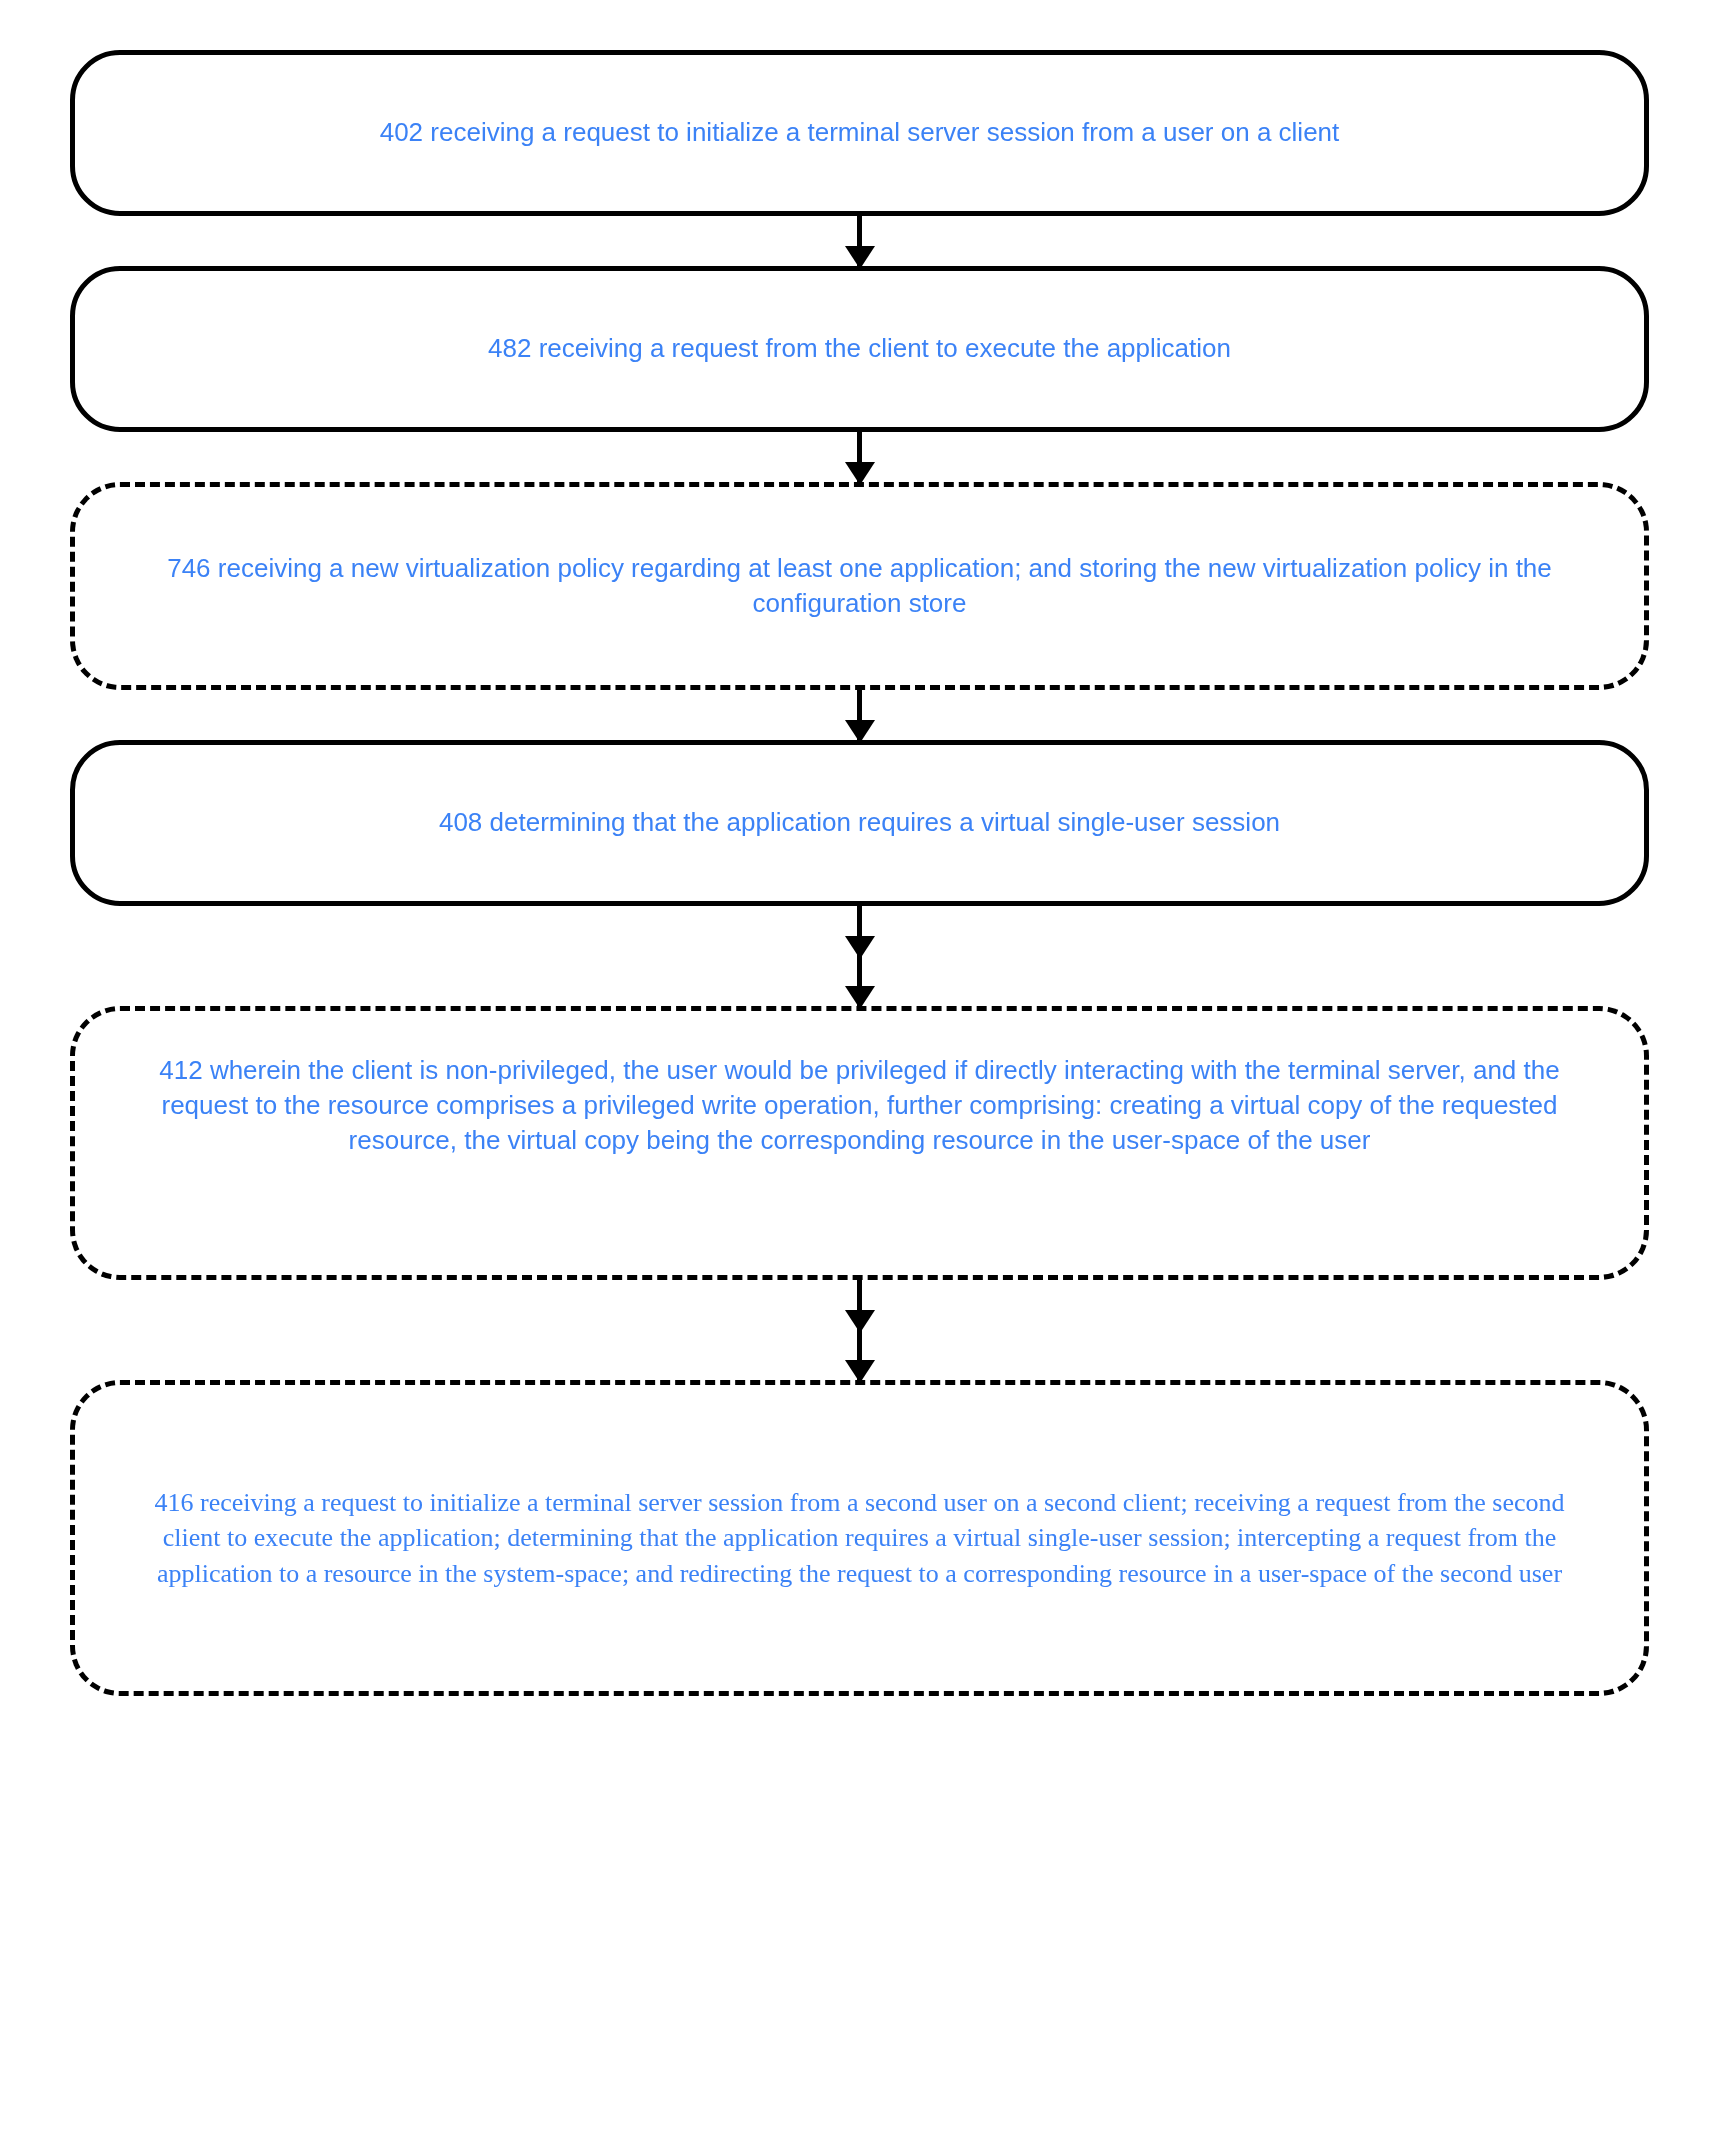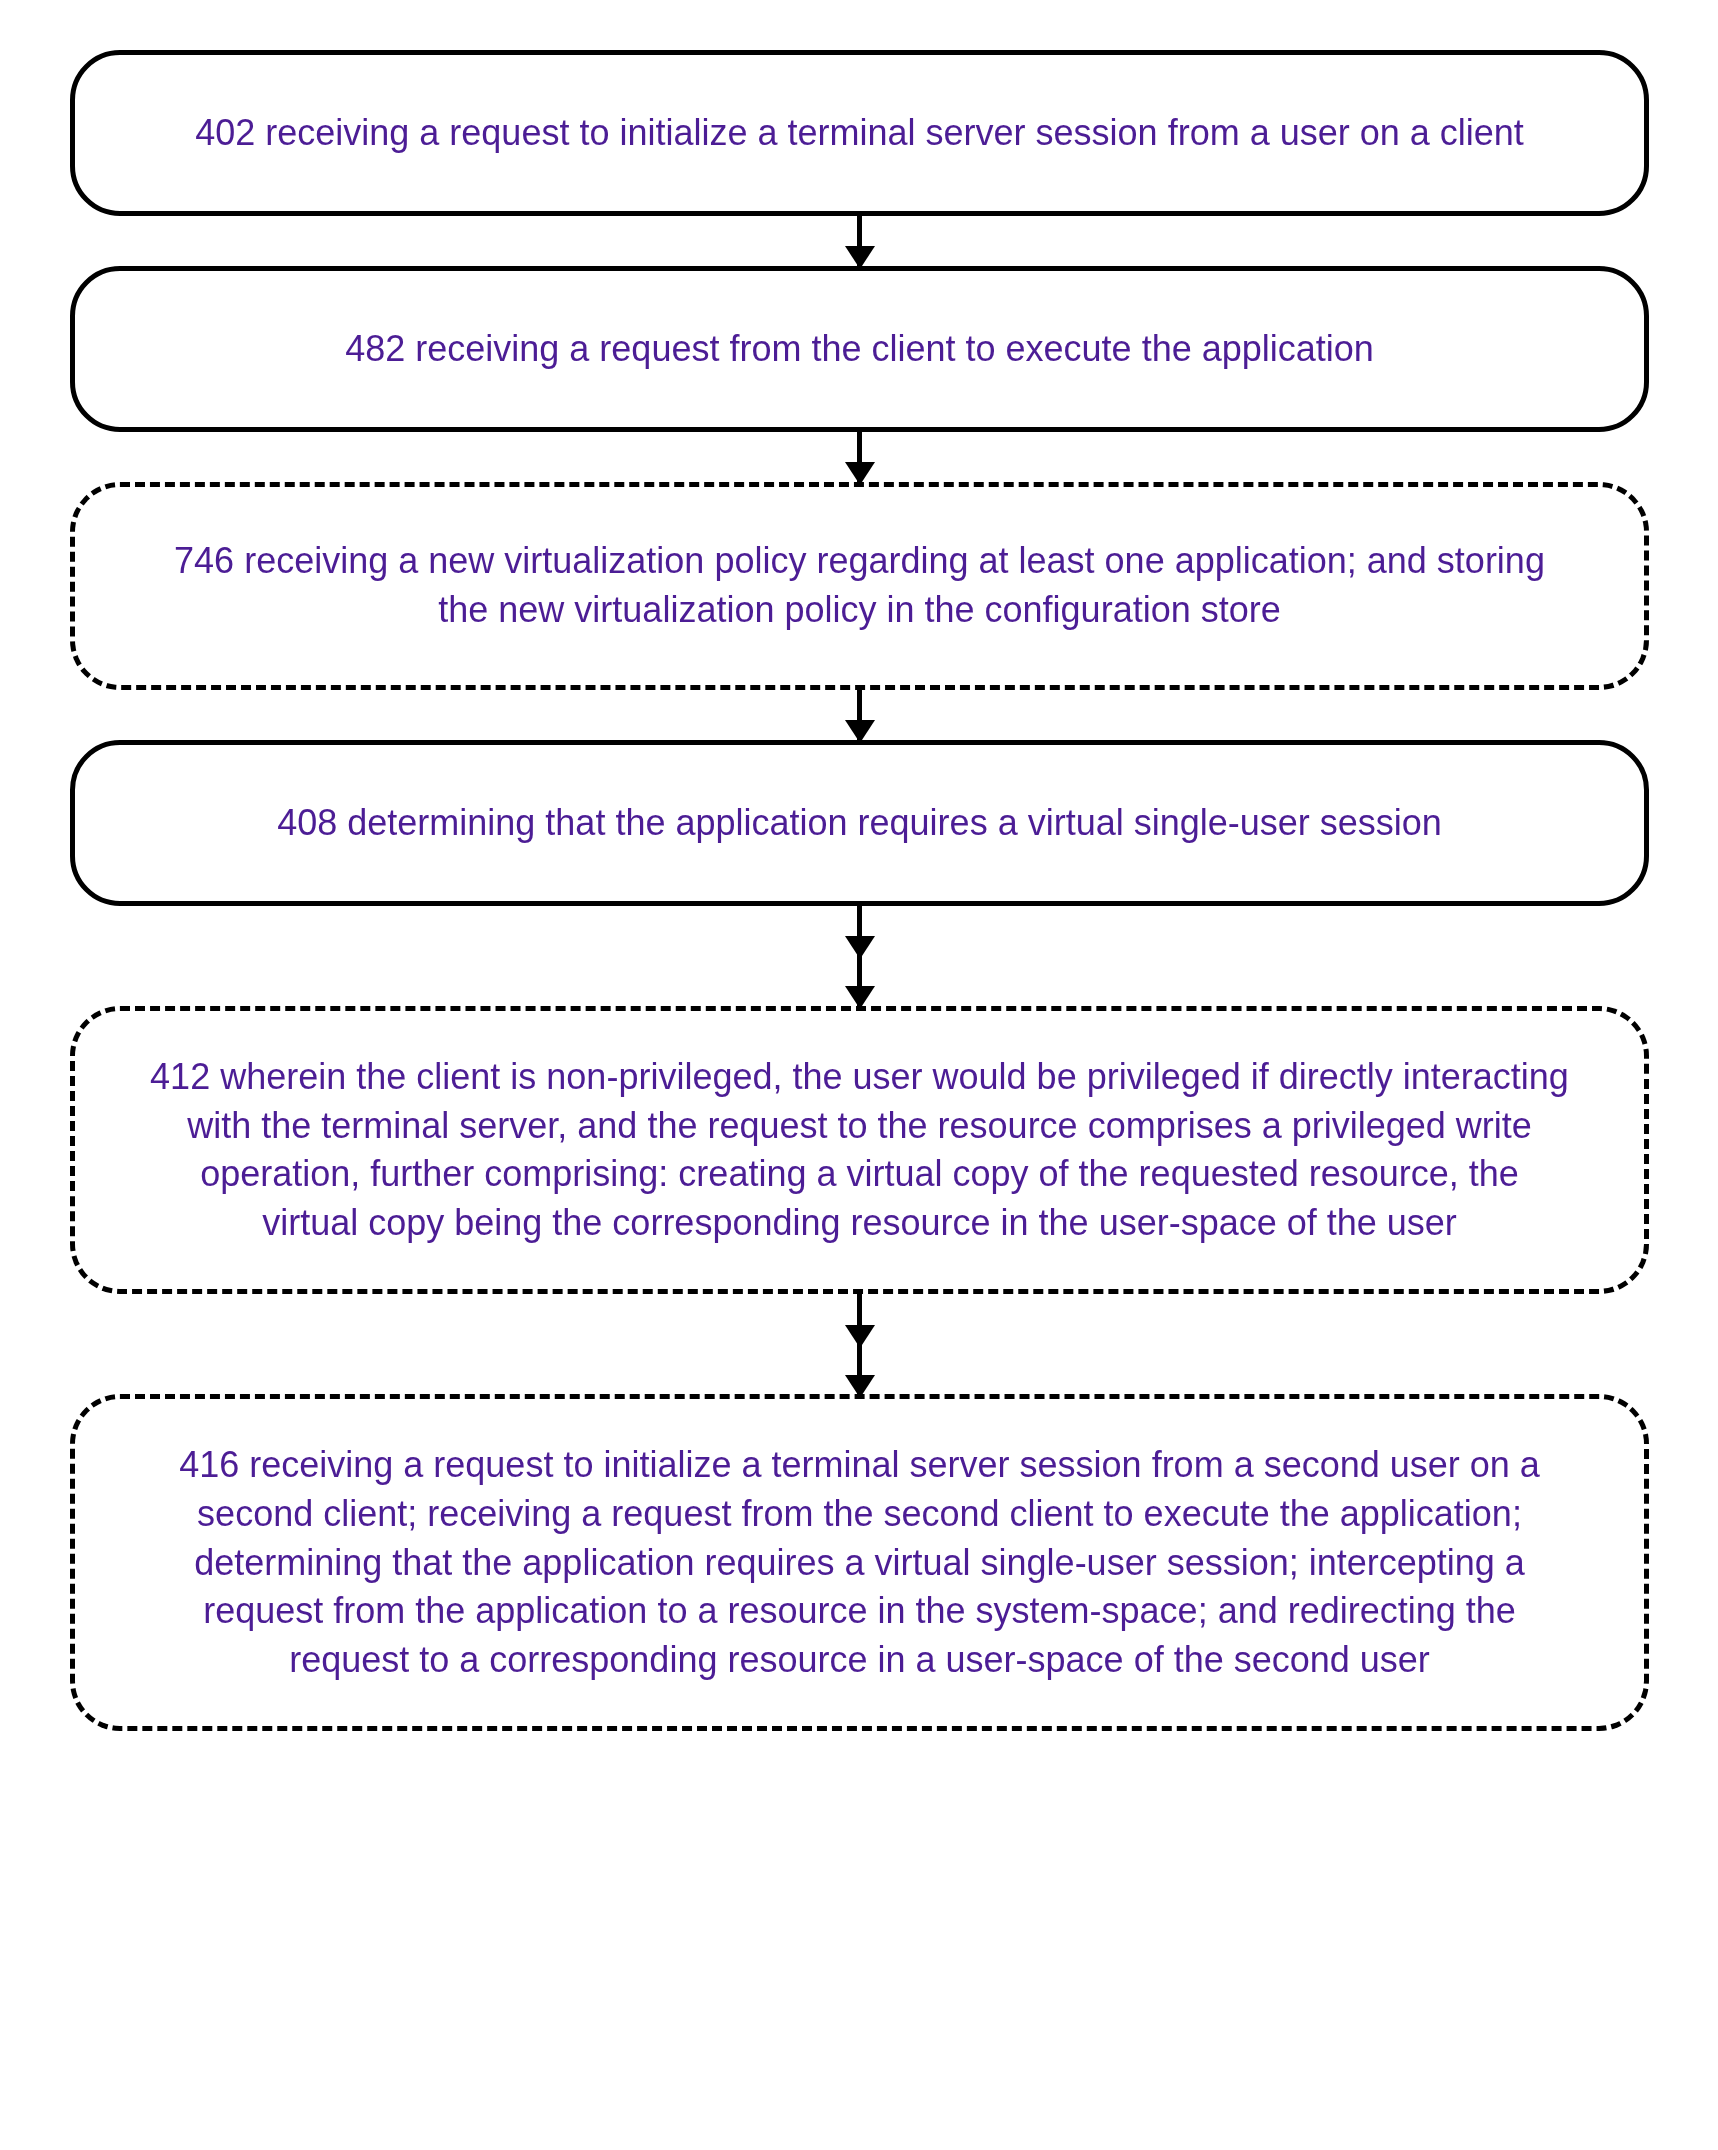--- a/index.html
+++ b/index.html
@@ -13,36 +13,36 @@
   .flow {
     display: flex;
     flex-direction: column;
     align-items: center;
     width: 100%;
   }
   .node {
     width: 1579px;
     border-radius: 50px;
     padding: 42px 75px;
-    font-size: 36px;
+    font-size: 26px;
     line-height: 1.35;
     text-align: center;
-    color: #4c1d95;
+    color: #3b82f6;
     background: #fff;
   }
   .solid {
     border: 5px solid #000;
   }
   .dashed {
     border: 5px dashed #000;
   }
   .h1line { min-height: 166px; display:flex; align-items:center; justify-content:center; }
   .h2line { min-height: 208px; display:flex; align-items:center; justify-content:center; }
   .h4line { min-height: 274px; display:flex; align-items:flex-start; justify-content:center; }
-  .h5line { min-height: 316px; display:flex; align-items:center; justify-content:center; }
+  .h5line { min-height: 316px; display:flex; align-items:center; justify-content:center;font-family:Liberation Serif, serif; }
   .arrow {
     width: 5px;
     height: 50px;
     background: #000;
     position: relative;
   }
   .arrow::after {
     content: "";
     position: absolute;
     bottom: -3.3px;

